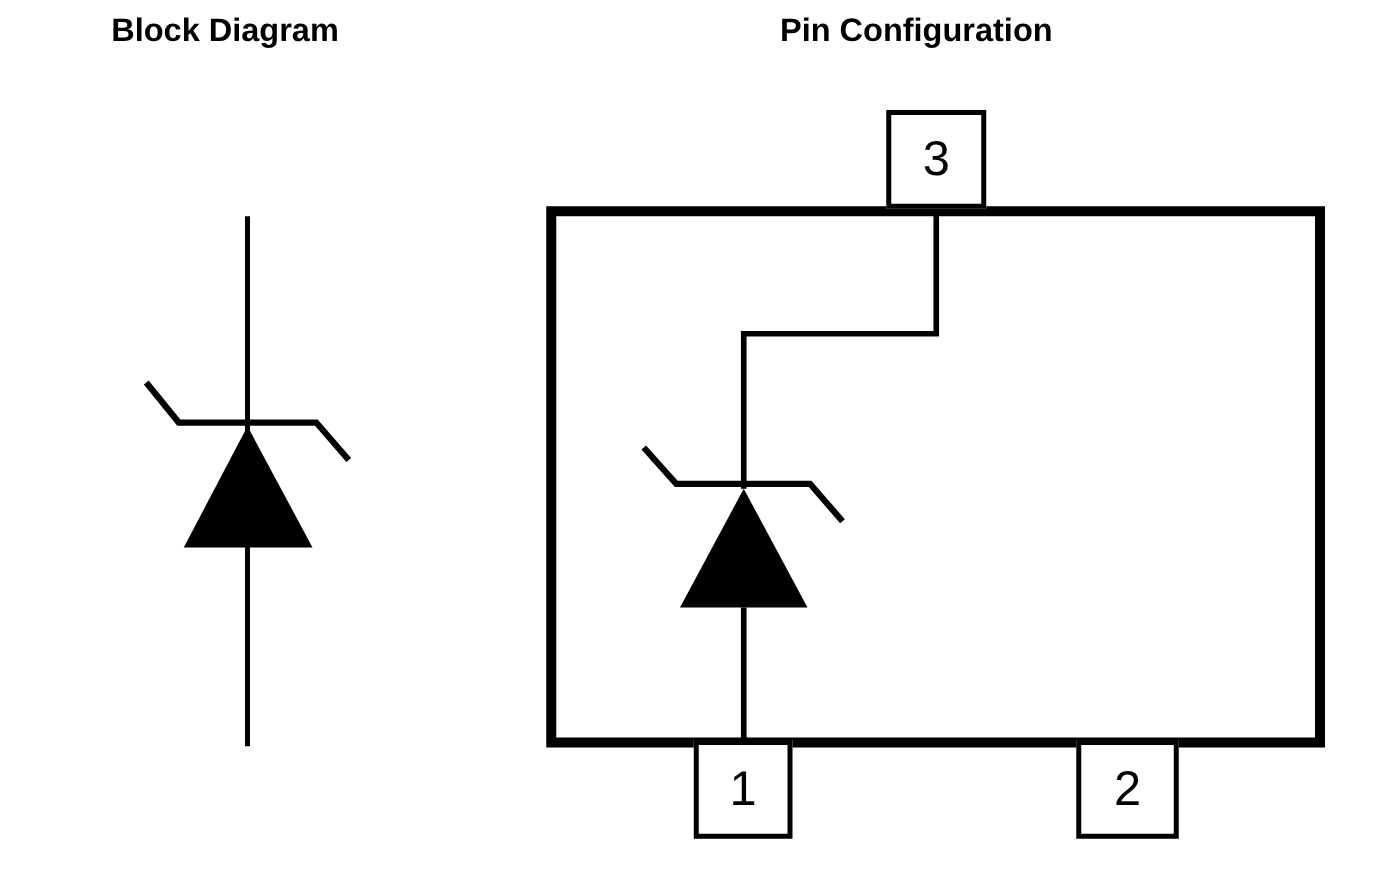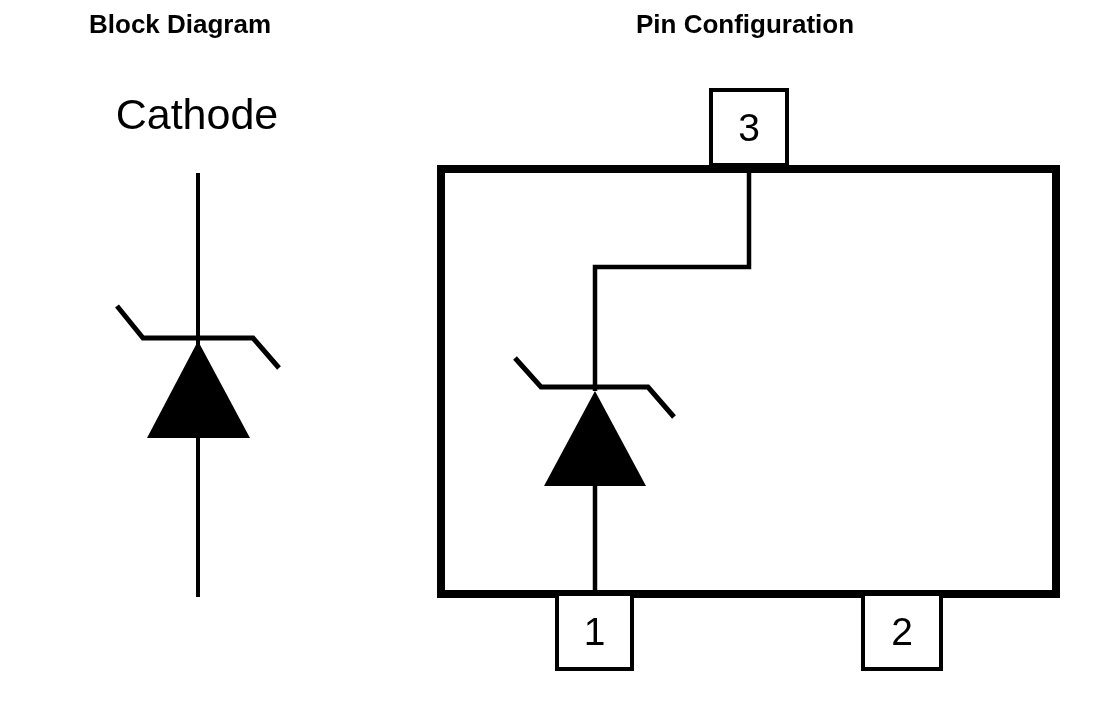--- a/index.html
+++ b/index.html
@@ -26,21 +26,21 @@
   }
   .section-title {
     position: absolute;
     font-size: 26px;
     font-weight: bold;
     color: #000000;
     white-space: nowrap;
     letter-spacing: 0px;
   }
   .title-block { left: 89px;  top: 9px; }
-  .title-pincfg { left: 624px; top: 9px; margin-left: 12px; }
+  .title-pincfg { left: 624px; top: 9px; }
   .terminal-label {
     position: absolute;
     width: 190px;
     text-align: center;
     font-size: 43px;
     font-weight: normal;
     color: #000000;
     white-space: nowrap;
   }
   .label-cathode { left: 102px; top: 90px; }
@@ -89,21 +89,20 @@
     <g>
       <polyline class="stroke" points="515,358 541,387 648,387 674,417" stroke-width="5"></polyline>
       <polygon class="fillshape" points="595,391 544,486 646,486"></polygon>
     </g>
   </svg>
 
   <div class="section-title title-block">Block Diagram</div>
 
   <div class="section-title title-pincfg">Pin Configuration</div>
 
-  <div class="terminal-label label-cathode">Cathode</div>
 
 
   <div class="pin-box pin-box-3">
     <span>3</span>
   </div>
 
   <div class="pin-box pin-box-1">
     <span>1</span>
   </div>
 

